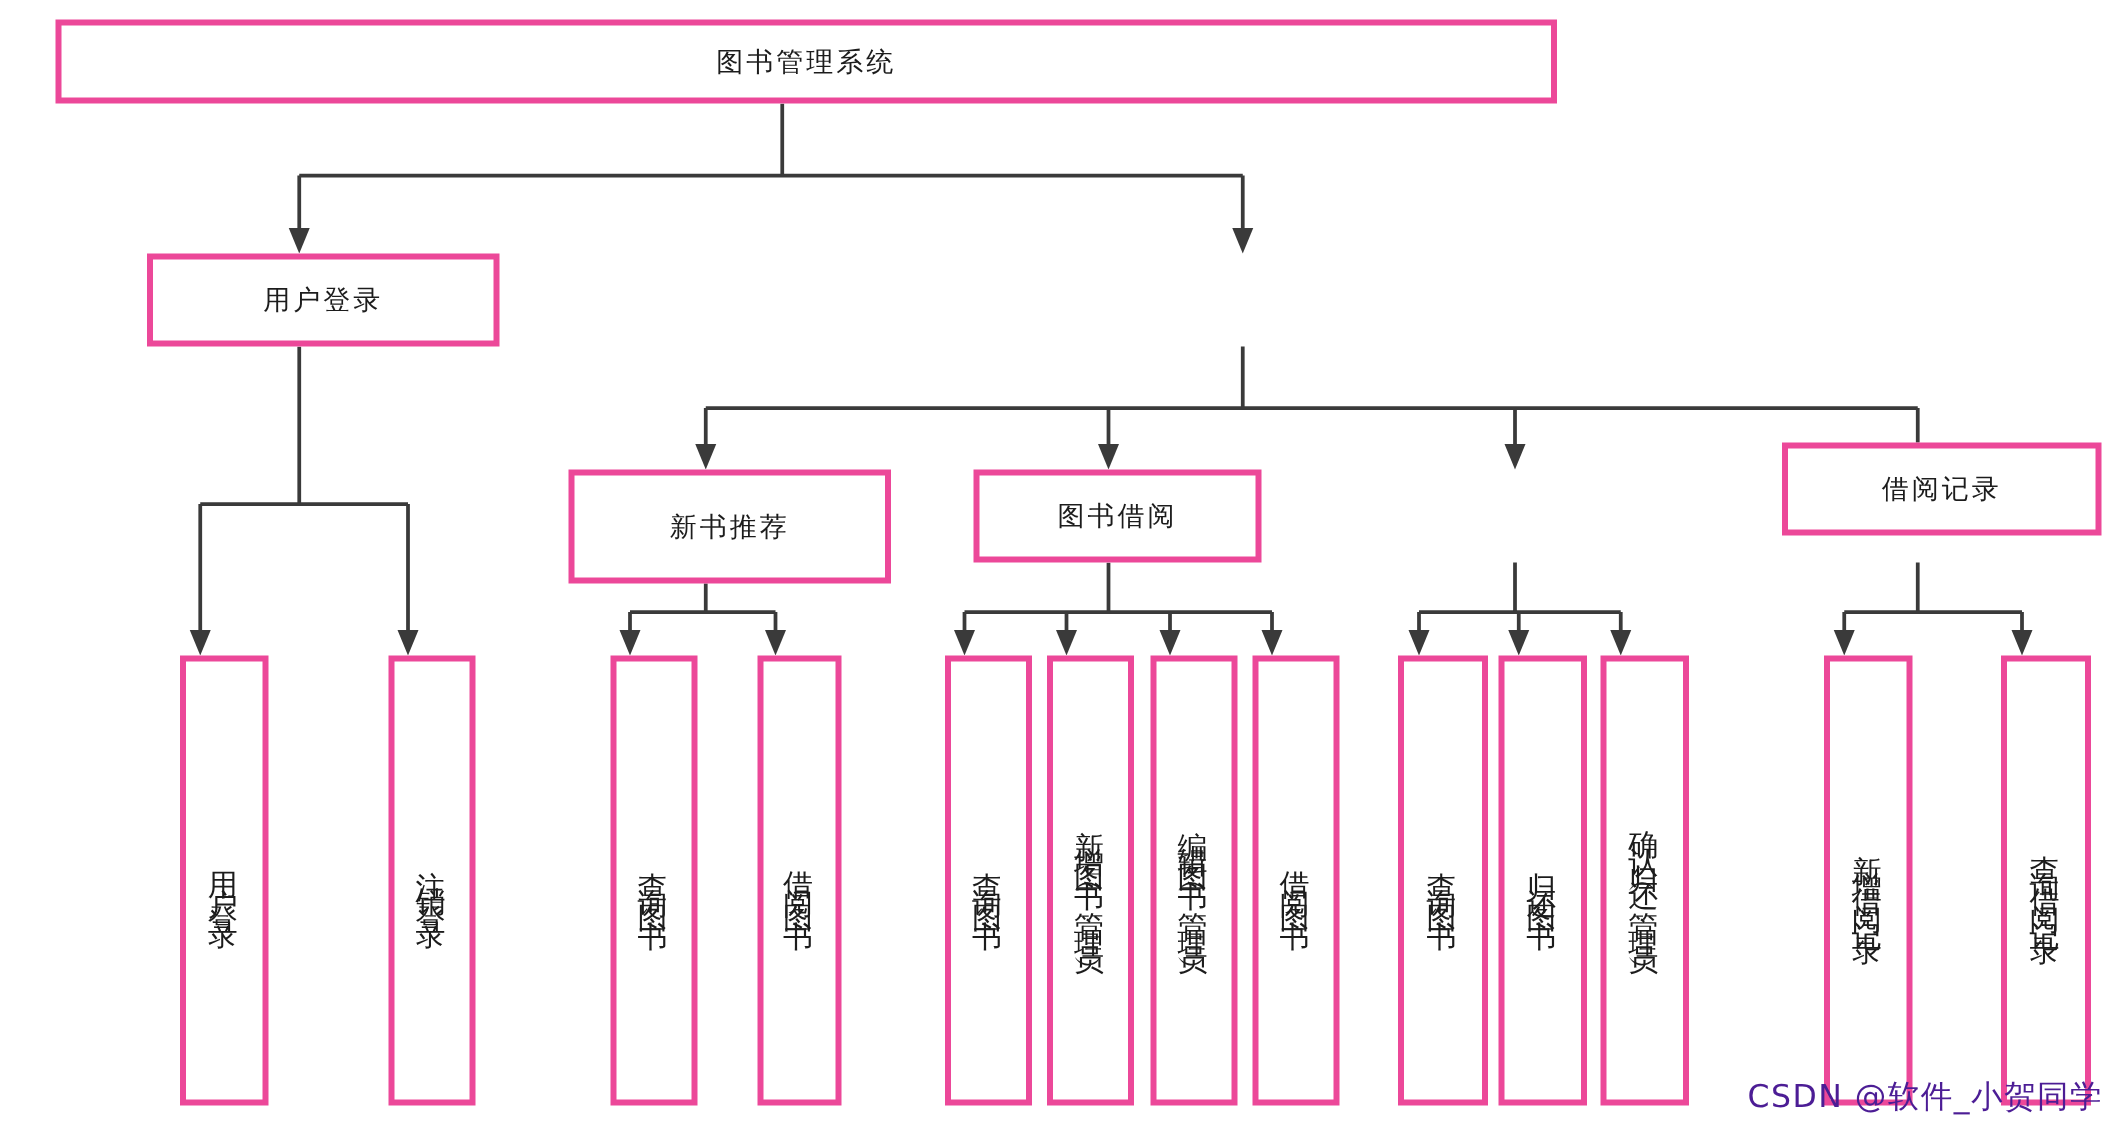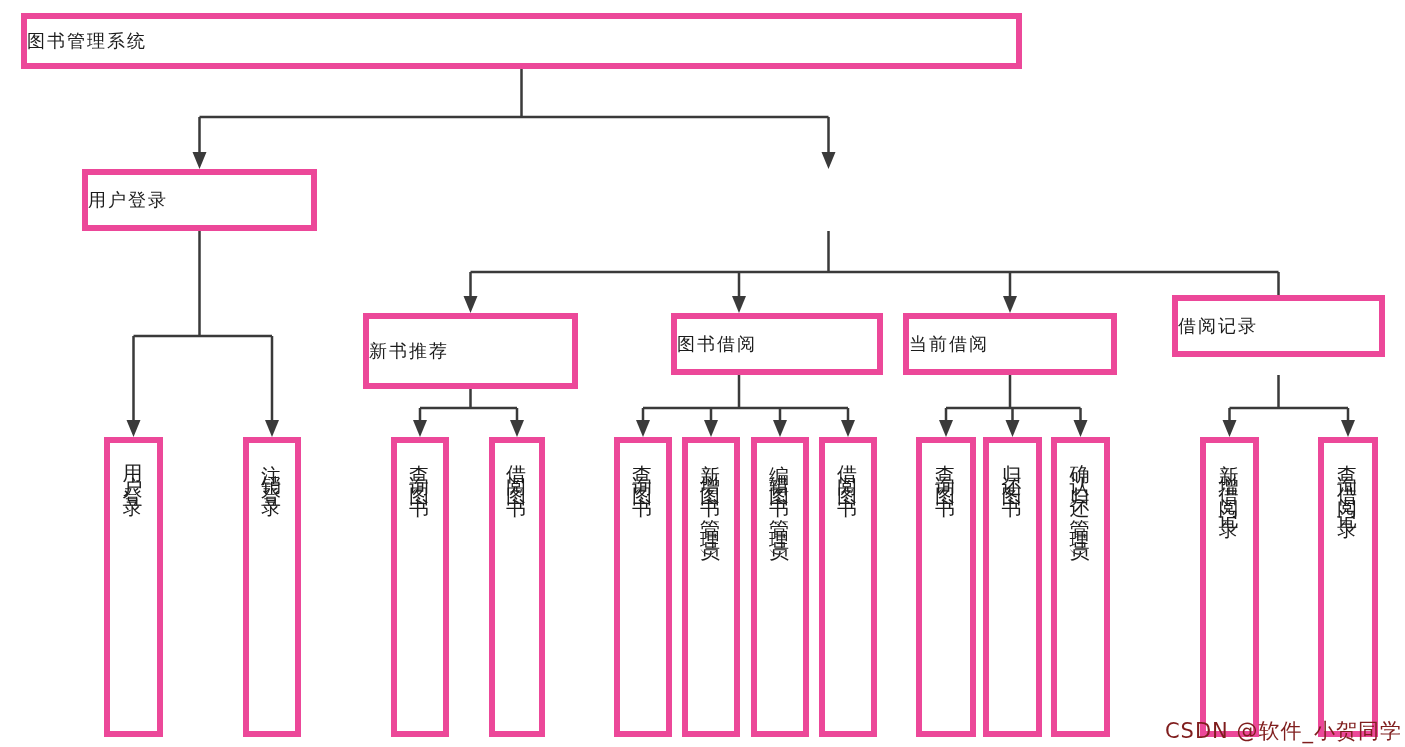--- a/index.html
+++ b/index.html
@@ -3,33 +3,34 @@
 <meta charset="utf-8">
 <style>
   html,body{margin:0;padding:0;background:#ffffff;}
   .canvas{
     position:relative;width:1405px;height:747px;background:#ffffff;
     font-family:"DejaVu Sans",sans-serif;overflow:hidden;
   }
   .wires{position:absolute;left:0;top:0;width:1405px;height:747px;}
   .node{
     position:absolute;box-sizing:border-box;background:#ffffff;
-    border:6px solid #ec4899;color:#1c1c1c;
-    display:flex;align-items:center;justify-content:flex-start;
+    border:4px solid #ec4899;color:#1c1c1c;
+    display:flex;align-items:center;justify-content:center;
     z-index:2;
+    margin-left:16px;
   }
   .hnode{font-size:18px;letter-spacing:2px;}
   .vnode{
     writing-mode:vertical-rl;text-orientation:mixed;
     font-size:20px;letter-spacing:11px;
     top:437px;height:300px;padding:6px 0;
   }
   .watermark{
     position:absolute;right:3px;bottom:2px;z-index:3;
-    font-size:21px;letter-spacing:1px;color:#7f1d1d;
+    font-size:21px;letter-spacing:1px;color:#4c1d95;
   }
 </style>
 </head>
 <body>
 
 <div class="canvas">
 
   <svg class="wires" id="wires" viewBox="0 0 1405 747">
       <path d="M521.5 69 V117 M199.5 117 H828.5 M199.5 117 V154 M828.5 117 V154" fill="none" stroke="#3a3a3a" stroke-width="2.5"></path>
       <polygon points="192.5,152 206.5,152 199.5,169" fill="#3a3a3a"></polygon>
@@ -63,25 +64,22 @@
     <span>图书管理系统</span>
   </div>
 
   <div class="node hnode" style="left:82px;top:169px;width:235px;height:62px;">
     <span>用户登录</span>
   </div>
 
   <div class="node hnode" style="left:363px;top:313px;width:215px;height:76px;">
     <span>新书推荐</span>
   </div>
-  <div class="node hnode" style="left:671px;top:313px;width:212px;height:62px;">
+  <div class="node hnode" style="left:633px;top:313px;width:192px;height:62px;">
     <span>图书借阅</span>
-  </div>
-  <div class="node hnode" style="left:903px;top:313px;width:214px;height:62px;">
-    <span>当前借阅</span>
   </div>
   <div class="node hnode" style="left:1172px;top:295px;width:213px;height:62px;">
     <span>借阅记录</span>
   </div>
 
   <div class="node vnode" style="left:104px;width:59px;">
     <span>用户登录</span>
   </div>
   <div class="node vnode" style="left:243px;width:58px;">
     <span>注销登录</span>

